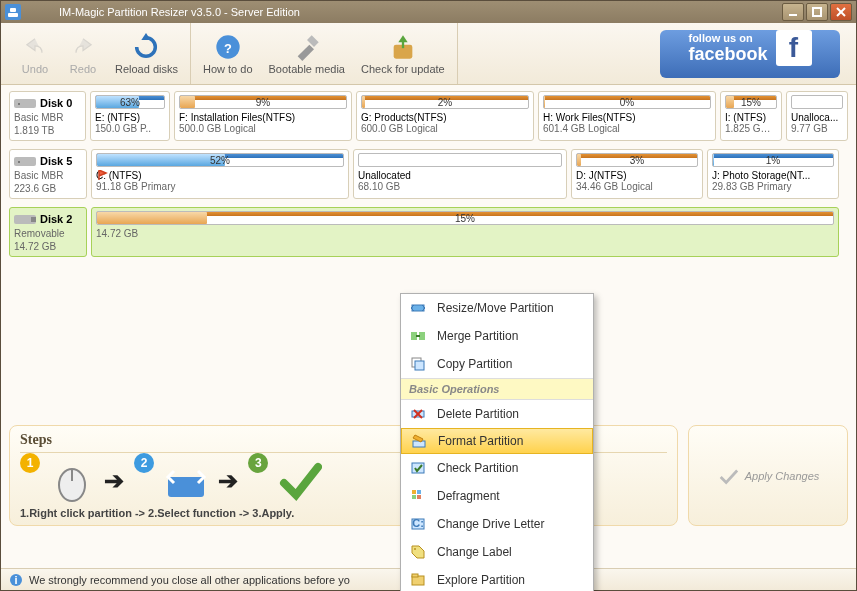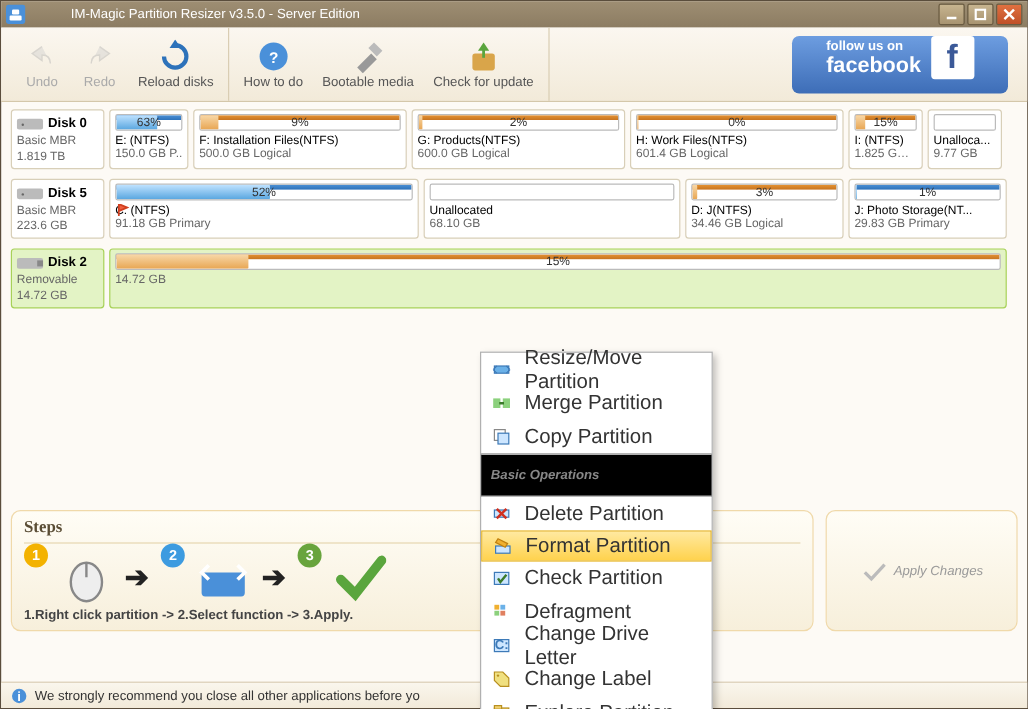--- a/index.html
+++ b/index.html
@@ -69,22 +69,22 @@
 .apply-btn svg { width: 22px; height: 22px; stroke: #bbb; fill: none; }
 
 .status { position: absolute; left: 0; right: 0; bottom: 0; height: 22px; border-top: 1px solid #d9cdb3; background: linear-gradient(#faf6ed,#f2ead9); display: flex; align-items: center; padding: 0 8px; font-size: 12px; color: #333; gap: 6px; }
 .info-icon { width: 14px; height: 14px; }
 
 .context-menu { position: absolute; left: 399px; top: 292px; width: 194px; background: #fff; border: 1px solid #b0b0b0; box-shadow: 3px 3px 6px rgba(0,0,0,.25); z-index: 100; }
 .ctx-item { display: flex; align-items: center; height: 28px; padding: 0 8px; cursor: pointer; gap: 10px; }
 .ctx-item.hover { background: linear-gradient(#ffe9a0,#ffd24d); border: 1px solid #e6b422; height: 26px; margin: 0; }
 .ctx-icon { width: 18px; height: 18px; flex-shrink: 0; display: flex; align-items: center; justify-content: center; }
 .ctx-icon svg { width: 16px; height: 16px; }
-.ctx-label { font-size: 17px; color: #333; }
-.ctx-header { height: 36px; padding: 0 8px; font-style: italic; font-weight: bold; color: #888; background: #000000; border-top: 1px solid #ddd; border-bottom: 1px solid #ddd; display: flex; align-items: center; }
+.ctx-label { font-size: 12px; color: #333; }
+.ctx-header { height: 22px; padding: 0 8px; font-style: italic; font-weight: bold; color: #888; background: #fef9c3; border-top: 1px solid #ddd; border-bottom: 1px solid #ddd; display: flex; align-items: center; }
 </style>
 </head>
 <body>
 
 <div class="window">
 
   <div class="titlebar">
     <span class="titlebar-icon">
       <svg viewBox="0 0 12 12">
           <rect x="1" y="7" width="10" height="4" fill="#fff" rx="1"></rect>
@@ -187,21 +187,21 @@
           <svg class="disk-hdd-icon" viewBox="0 0 22 14">
               <rect x="0" y="3" width="22" height="9" rx="2" fill="#bbb"></rect>
               <circle cx="5" cy="8" r="1" fill="#666"></circle>
             </svg>
           <span class="disk-name">Disk 0</span>
         </div>
         <span class="disk-sub">Basic MBR</span>
         <span class="disk-sub">1.819 TB</span>
       </div>
       <div id="d0-parts" style="display:flex;gap:4px;flex:1;">
-          <div class="part" style="width: 66px;">
+          <div class="part" style="width: 80px;">
             <div class="bar-wrap">
               <div class="bar-topstrip blue"></div>
               <div class="bar-fill blue" style="width:63%"></div>
               <span class="bar-pct">63%</span>
             </div>
             <span class="part-name">E: (NTFS)</span>
             <span class="part-sub">150.0 GB P..</span>
           </div>
           <div class="part" style="width: 178px;">
             <div class="bar-wrap">

